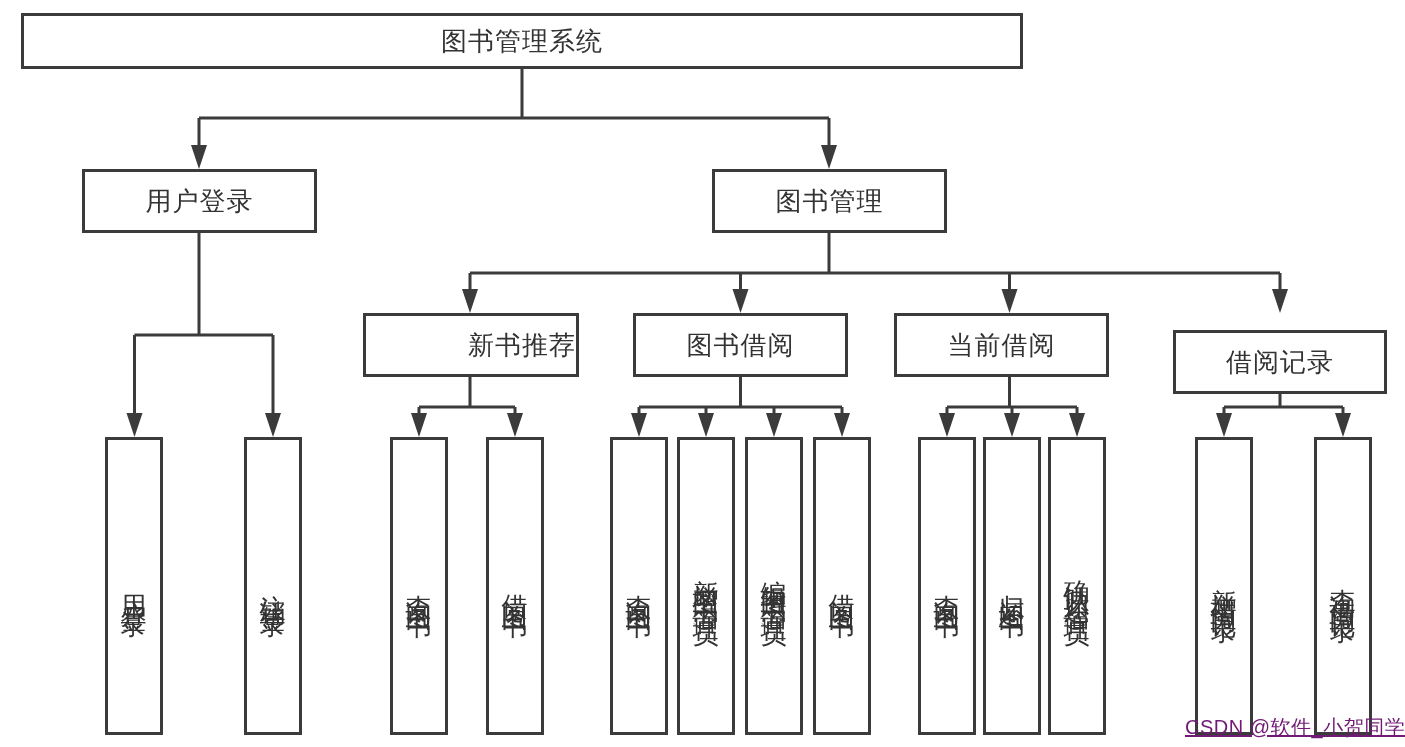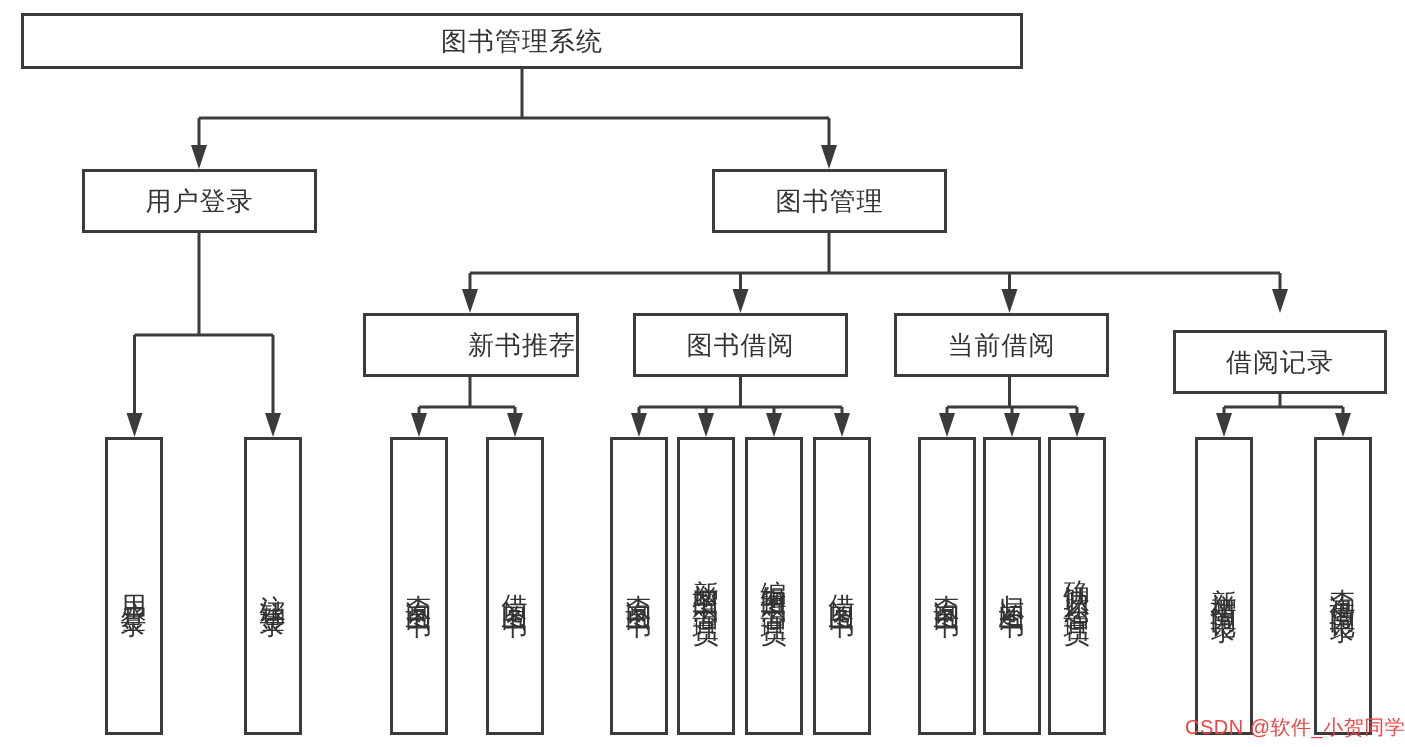--- a/index.html
+++ b/index.html
@@ -50,23 +50,24 @@
     line-height: 1;
     color: #333333;
     white-space: nowrap;
   }
   #watermark {
     position: absolute;
     left: 1185px;
     top: 714px;
     font-size: 20px;
     letter-spacing: 0.5px;
-    color: #ef4444;
+    color: #701a75;
     z-index: 5;
     white-space: nowrap;
+    text-decoration: underline;
   }
 </style>
 </head>
 <body>
 
 <div id="canvas">
 
   <svg id="wires" viewBox="0 0 1405 747" xmlns="http://www.w3.org/2000/svg">
     <path fill="none" stroke="#3b3b3b" stroke-width="3" d="
       M522 69 V118 M199 118 H829 M199 118 V150 M829 118 V150

